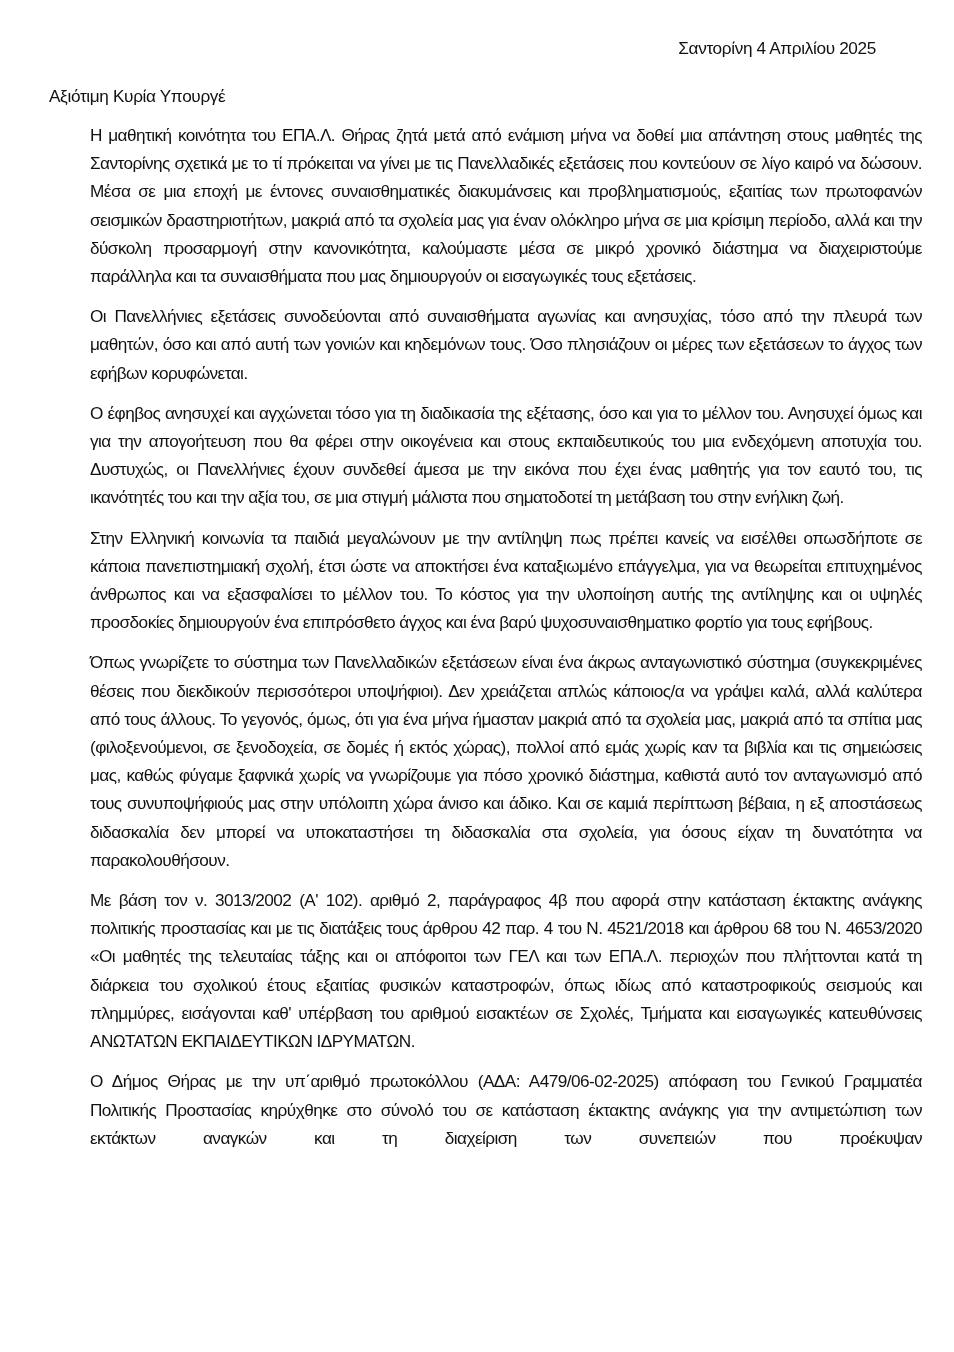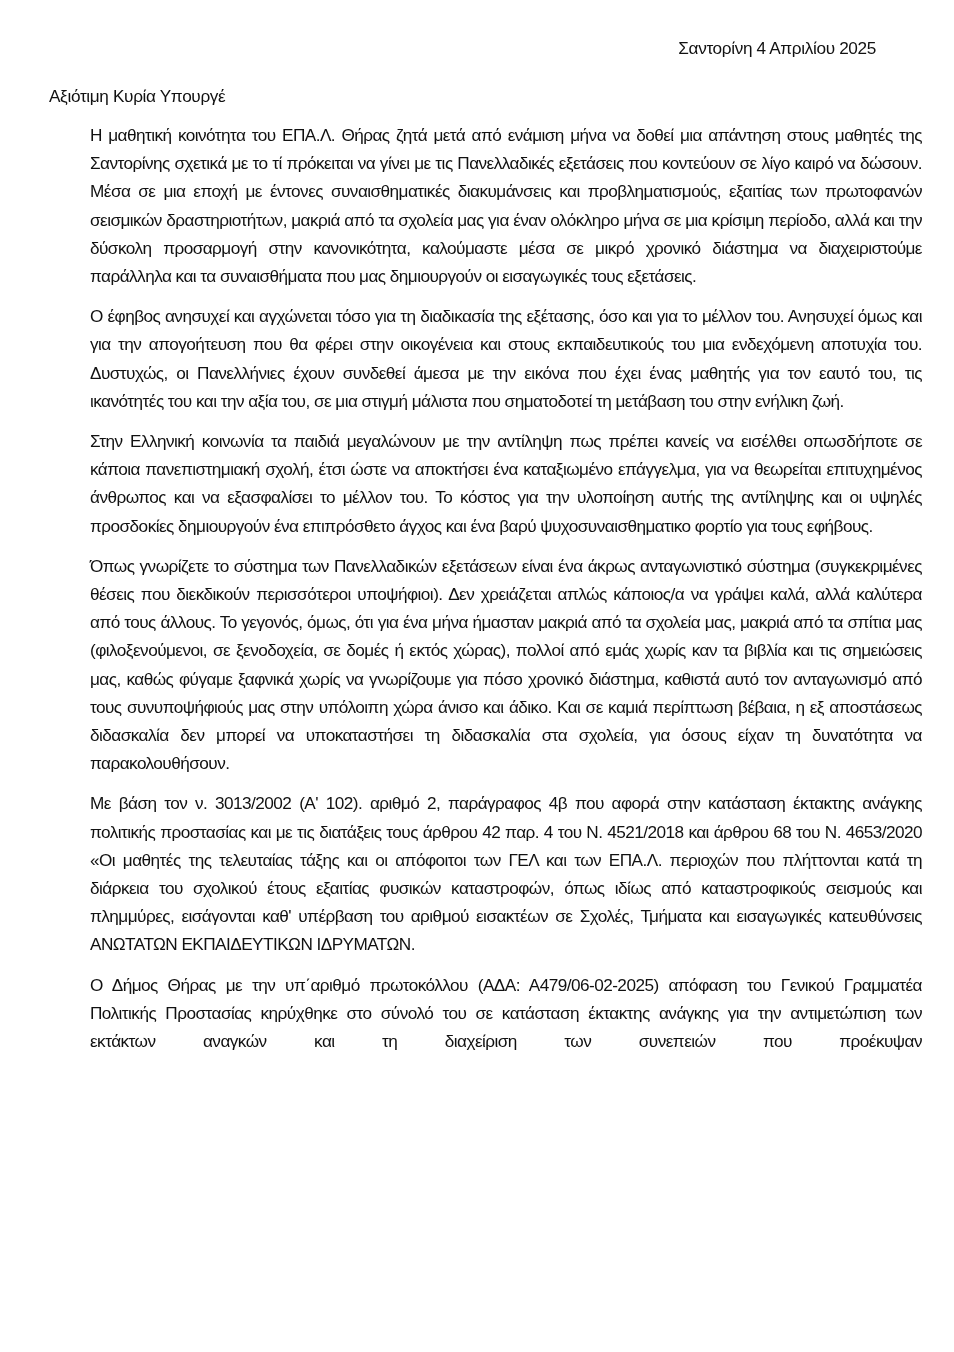--- a/index.html
+++ b/index.html
@@ -28,19 +28,20 @@
   }
 </style>
 </head>
 <body>
 
 <div class="page">
   <div class="date">Σαντορίνη 4 Απριλίου 2025</div>
   <div class="salutation">Αξιότιμη Κυρία Υπουργέ</div>
   <div class="body-text">
     <p>Η μαθητική κοινότητα του ΕΠΑ.Λ. Θήρας ζητά μετά από ενάμιση μήνα να δοθεί μια απάντηση στους μαθητές της Σαντορίνης σχετικά με το τί πρόκειται να γίνει με τις Πανελλαδικές εξετάσεις που κοντεύουν σε λίγο καιρό να δώσουν. Μέσα σε μια εποχή με έντονες συναισθηματικές διακυμάνσεις και προβληματισμούς, εξαιτίας των πρωτοφανών σεισμικών δραστηριοτήτων, μακριά από τα σχολεία μας για έναν ολόκληρο μήνα σε μια κρίσιμη περίοδο, αλλά και την δύσκολη προσαρμογή στην κανονικότητα, καλούμαστε μέσα σε μικρό χρονικό διάστημα να διαχειριστούμε παράλληλα και τα συναισθήματα που μας δημιουργούν οι εισαγωγικές τους εξετάσεις.</p>
+    <p>Οι Πανελλήνιες εξετάσεις συνοδεύονται από συναισθήματα αγωνίας και ανησυχίας, τόσο από την πλευρά των μαθητών, όσο και από αυτή των γονιών και κηδεμόνων τους. Όσο πλησιάζουν οι μέρες των εξετάσεων το άγχος των εφήβων κορυφώνεται.</p>
     <p>Ο έφηβος ανησυχεί και αγχώνεται τόσο για τη διαδικασία της εξέτασης, όσο και για το μέλλον του. Ανησυχεί όμως και για την απογοήτευση που θα φέρει στην οικογένεια και στους εκπαιδευτικούς του μια ενδεχόμενη αποτυχία του. Δυστυχώς, οι Πανελλήνιες έχουν συνδεθεί άμεσα με την εικόνα που έχει ένας μαθητής για τον εαυτό του, τις ικανότητές του και την αξία του, σε μια στιγμή μάλιστα που σηματοδοτεί τη μετάβαση του στην ενήλικη ζωή.</p>
     <p>Στην Ελληνική κοινωνία τα παιδιά μεγαλώνουν με την αντίληψη πως πρέπει κανείς να εισέλθει οπωσδήποτε σε κάποια πανεπιστημιακή σχολή, έτσι ώστε να αποκτήσει ένα καταξιωμένο επάγγελμα, για να θεωρείται επιτυχημένος άνθρωπος και να εξασφαλίσει το μέλλον του. Το κόστος για την υλοποίηση αυτής της αντίληψης και οι υψηλές προσδοκίες δημιουργούν ένα επιπρόσθετο άγχος και ένα βαρύ ψυχοσυναισθηματικο φορτίο για τους εφήβους.</p>
     <p>Όπως γνωρίζετε το σύστημα των Πανελλαδικών εξετάσεων είναι ένα άκρως ανταγωνιστικό σύστημα (συγκεκριμένες θέσεις που διεκδικούν περισσότεροι υποψήφιοι). Δεν χρειάζεται απλώς κάποιος/α να γράψει καλά, αλλά καλύτερα από τους άλλους. Το γεγονός, όμως, ότι για ένα μήνα ήμασταν μακριά από τα σχολεία μας, μακριά από τα σπίτια μας (φιλοξενούμενοι, σε ξενοδοχεία, σε δομές ή εκτός χώρας), πολλοί από εμάς χωρίς καν τα βιβλία και τις σημειώσεις μας, καθώς φύγαμε ξαφνικά χωρίς να γνωρίζουμε για πόσο χρονικό διάστημα, καθιστά αυτό τον ανταγωνισμό από τους συνυποψήφιούς μας στην υπόλοιπη χώρα άνισο και άδικο. Και σε καμιά περίπτωση βέβαια, η εξ αποστάσεως διδασκαλία δεν μπορεί να υποκαταστήσει τη διδασκαλία στα σχολεία, για όσους είχαν τη δυνατότητα να παρακολουθήσουν.</p>
     <p>Με βάση τον ν. 3013/2002 (Α' 102). αριθμό 2, παράγραφος 4β που αφορά στην κατάσταση έκτακτης ανάγκης πολιτικής προστασίας και με τις διατάξεις τους άρθρου 42 παρ. 4 του Ν. 4521/2018 και άρθρου 68 του Ν. 4653/2020 «Οι μαθητές της τελευταίας τάξης και οι απόφοιτοι των ΓΕΛ και των ΕΠΑ.Λ. περιοχών που πλήττονται κατά τη διάρκεια του σχολικού έτους εξαιτίας φυσικών καταστροφών, όπως ιδίως από καταστροφικούς σεισμούς και πλημμύρες, εισάγονται καθ' υπέρβαση του αριθμού εισακτέων σε Σχολές, Τμήματα και εισαγωγικές κατευθύνσεις ΑΝΩΤΑΤΩΝ ΕΚΠΑΙΔΕΥΤΙΚΩΝ ΙΔΡΥΜΑΤΩΝ.</p>
     <p style="text-align-last: justify;">Ο Δήμος Θήρας με την υπ΄αριθμό πρωτοκόλλου (ΑΔΑ: Α479/06-02-2025) απόφαση του Γενικού Γραμματέα Πολιτικής Προστασίας κηρύχθηκε στο σύνολό του σε κατάσταση έκτακτης ανάγκης για την αντιμετώπιση των εκτάκτων αναγκών και τη διαχείριση των συνεπειών που προέκυψαν</p>
   </div>
 </div>
 
 </body></html>

